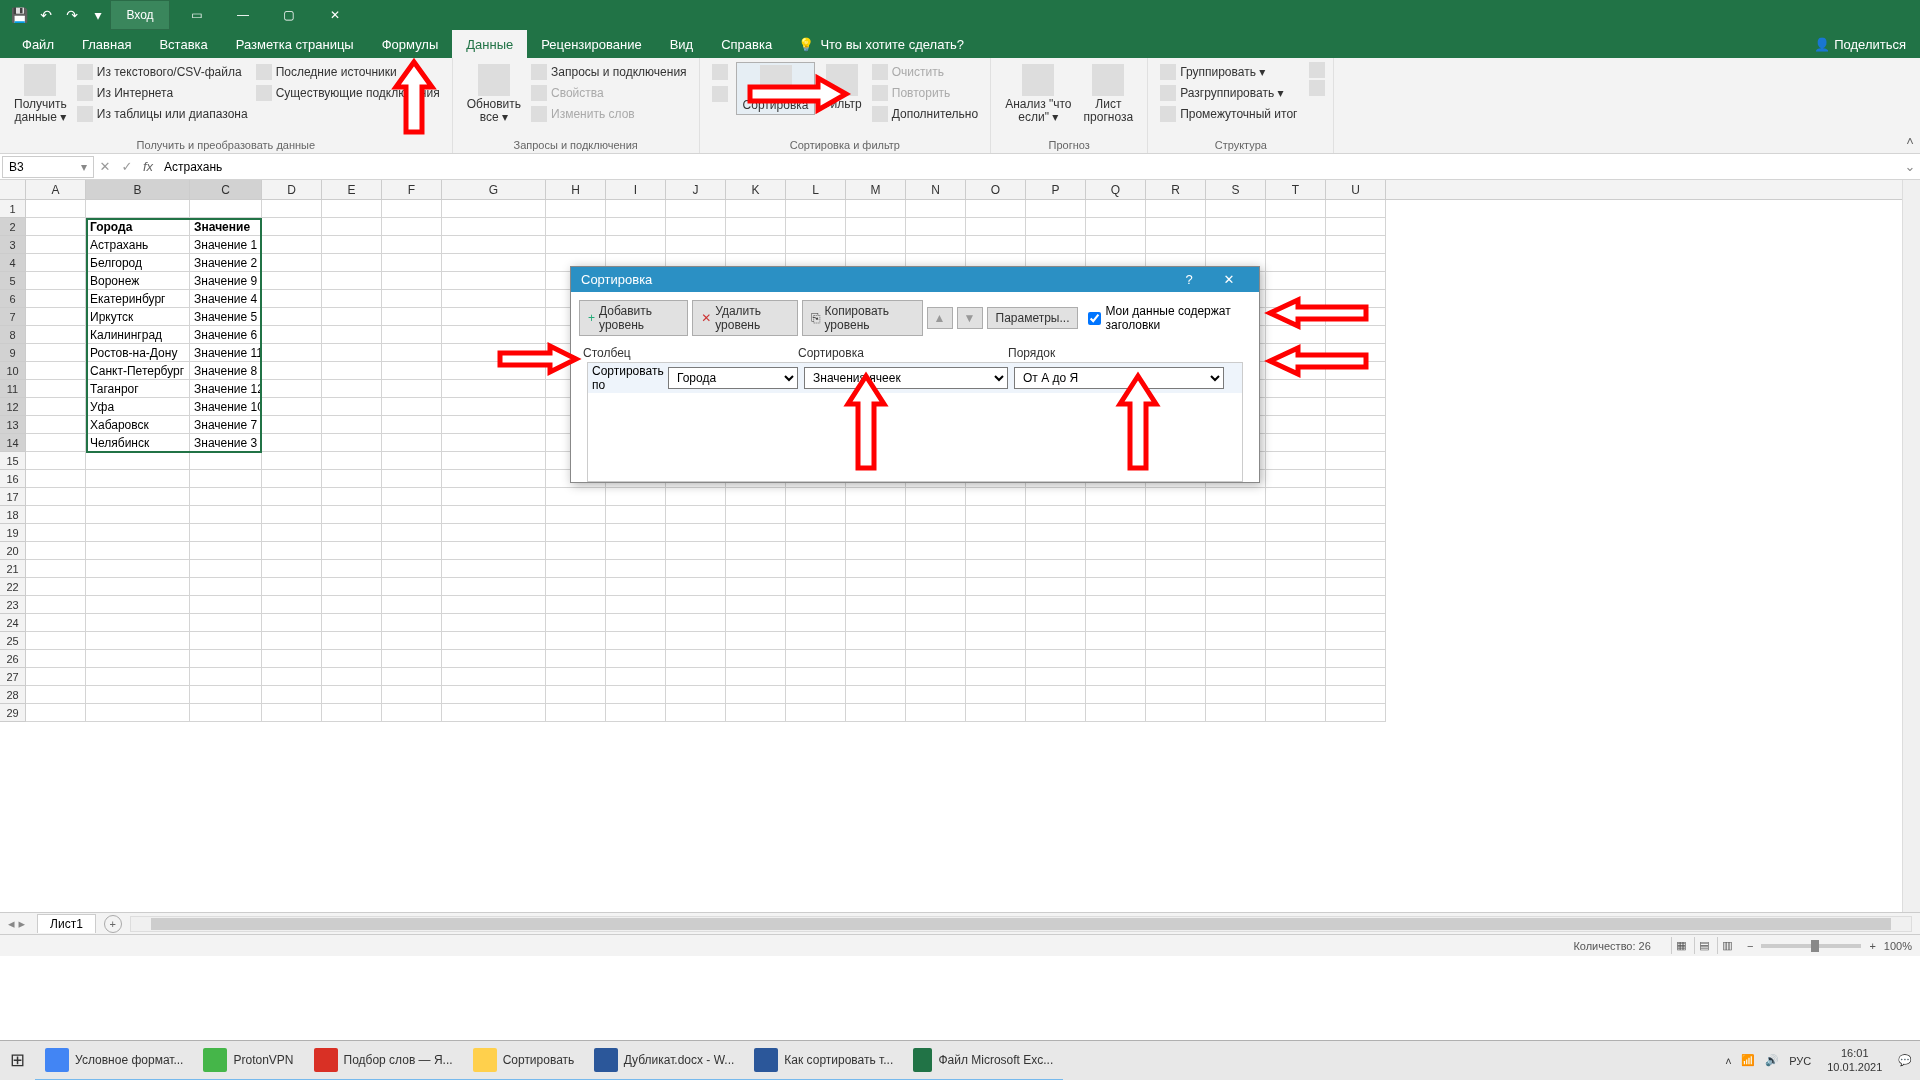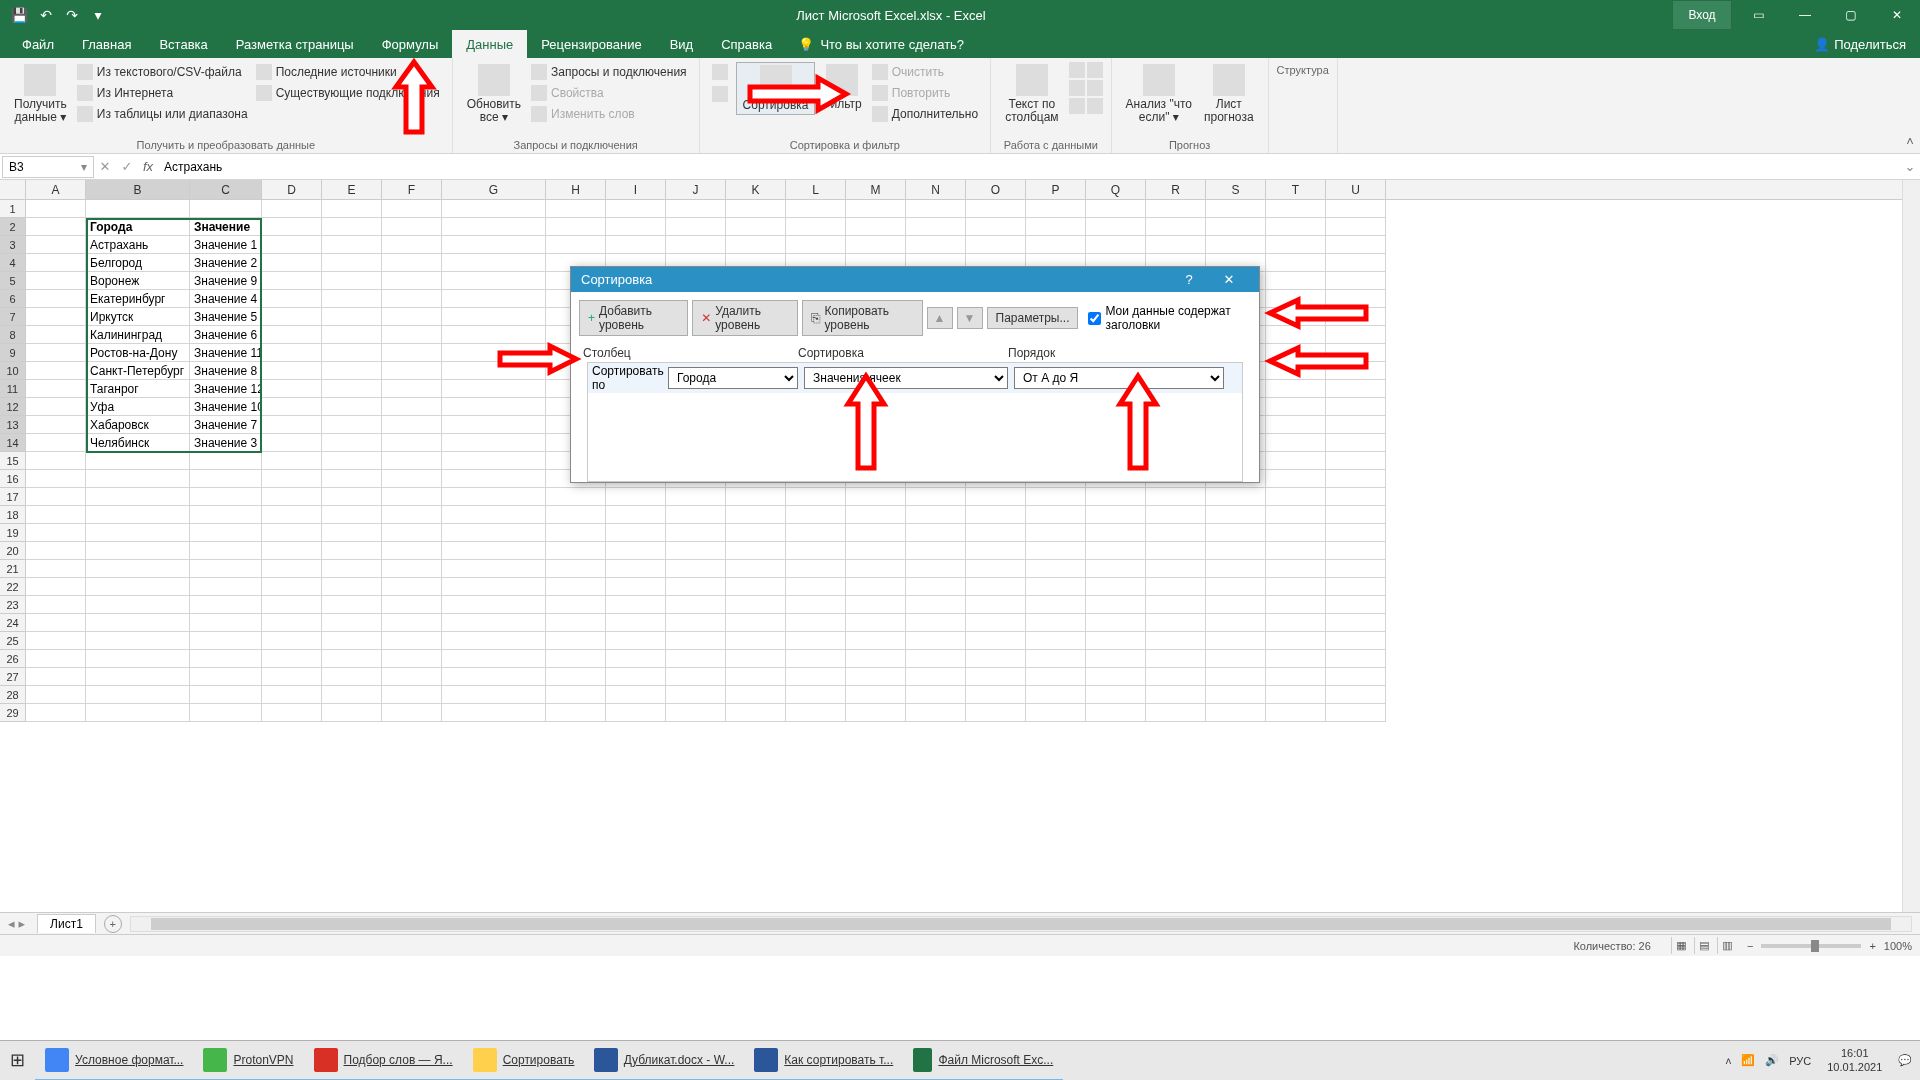--- a/index.html
+++ b/index.html
@@ -68,21 +68,21 @@
 
 .statusbar { height: 22px; background: #f3f3f3; border-top: 1px solid #ccc; display: flex; align-items: center; font-size: 11px; color: #555; padding: 0 8px; }
 .statusbar .spacer { flex: 1; }
 .zoom-slider { width: 100px; height: 4px; background: #ccc; margin: 0 8px; position: relative; }
 .zoom-slider::after { content: ''; position: absolute; width: 8px; height: 12px; background: #888; top: -4px; left: 50%; }
 .view-btns span { width:20px; display:inline-block; text-align:center; border-left:1px solid #ccc; padding:2px 4px; }
 
 
 .taskbar { position: absolute; bottom: 0; left: 0; right: 0; height: 40px; background: #e8e8e8; display: flex; align-items: center; border-top: 1px solid #b0b0b0; }
 .taskbar .item { display: flex; align-items: center; gap: 6px; padding: 0 10px; height: 40px; font-size: 12px; color: #333; max-width:160px; overflow:hidden; white-space:nowrap; border-bottom:2px solid transparent; }
-.taskbar .item.pinned { border-bottom: 2px solid #76b9ed; text-decoration: underline; }
+.taskbar .item.pinned { border-bottom: 2px solid #76b9ed; }
 .taskbar .ico { width: 24px; height: 24px; border-radius:2px; }
 .taskbar .tray { margin-left:auto; display:flex; align-items:center; gap:10px; padding-right:8px; font-size:11px; color:#333; }
 .taskbar .clock { text-align:center; line-height:1.2; padding:0 6px; }
 
 
 .dialog-backdrop { position: absolute; top: 266px; left: 570px; width: 690px; background: #fff; border: 1px solid #888; box-shadow: 2px 2px 10px rgba(0,0,0,0.3); }
 .dialog-title { background: #2b90c4; color: #fff; padding: 5px 10px; display: flex; align-items: center; font-size: 13px; }
 .dialog-title .dspacer { flex: 1; }
 .dialog-title .dbtn { width: 40px; text-align: center; }
 .dialog-toolbar { padding: 8px; display: flex; gap: 4px; align-items: center; }
@@ -110,21 +110,20 @@
 </head>
 <body>
 
 <div class="titlebar">
   <div class="qat">
     <span>💾</span>
     <span>↶</span>
     <span>↷</span>
     <span>▾</span>
   </div>
-  <div class="title">Лист Microsoft Excel.xlsx  -  Excel</div>
   <div class="signin">Вход</div>
   <div class="win-controls">
     <span>▭</span>
     <span>—</span>
     <span>▢</span>
     <span>✕</span>
   </div>
 </div>
 
 <div class="menubar">
@@ -238,62 +237,58 @@
           </div>
         <div class="rbtn-small">
             <span class="ico"></span>
             <span>Дополнительно</span>
           </div>
       </div>
     </div>
     <div class="label">Сортировка и фильтр</div>
   </div>
 
-  <div class="ribbon-group">
-    <div class="content">
-      <div class="rbtn-big">
-          <div class="ico"></div>
-          <span style="white-space:pre">Текст по
-столбцам</span>
-        </div>
-      <div class="stack" style="gap:2px; margin-left:4px;">
-        <div style="display:flex; gap:2px;">
-            <span class="ico" style="width:16px;height:16px;background:#ddd;"></span>
-            <span class="ico" style="width:16px;height:16px;background:#ddd;"></span>
-          </div>
-        <div style="display:flex; gap:2px;">
-            <span class="ico" style="width:16px;height:16px;background:#ddd;"></span>
-            <span class="ico" style="width:16px;height:16px;background:#ddd;"></span>
-          </div>
-        <div style="display:flex; gap:2px;">
-            <span class="ico" style="width:16px;height:16px;background:#ddd;"></span>
-            <span class="ico" style="width:16px;height:16px;background:#ddd;"></span>
-          </div>
-      </div>
-    </div>
-    <div class="label">Работа с данными</div>
-  </div>
 
   <div class="ribbon-group">
     <div class="content">
       <div class="rbtn-big">
           <div class="ico"></div>
           <span style="white-space:pre">Анализ "что
 если" ▾</span>
         </div>
       <div class="rbtn-big">
           <div class="ico"></div>
           <span style="white-space:pre">Лист
 прогноза</span>
         </div>
     </div>
     <div class="label">Прогноз</div>
   </div>
 
   <div class="ribbon-group">
+    <div class="content">
+      <div class="stack">
+        <div class="rbtn-small">
+            <span class="ico"></span>
+            <span>Группировать  ▾</span>
+          </div>
+        <div class="rbtn-small">
+            <span class="ico"></span>
+            <span>Разгруппировать  ▾</span>
+          </div>
+        <div class="rbtn-small">
+            <span class="ico"></span>
+            <span>Промежуточный итог</span>
+          </div>
+      </div>
+      <div class="stack" style="margin-left:8px; gap:2px;">
+        <span class="ico" style="width:16px;height:16px;background:#ddd;"></span>
+        <span class="ico" style="width:16px;height:16px;background:#ddd;"></span>
+      </div>
+    </div>
     <div class="label">Структура</div>
   </div>
   <div style="flex:1"></div>
   <div style="width:20px; display:flex; align-items:flex-end; justify-content:center; padding-bottom:4px; color:#666;">˄</div>
 </div>
 
 <div class="formula-bar">
   <div class="name-box">
       <span>B3</span>
       <span style="margin-left:auto;color:#888;">▾</span>

